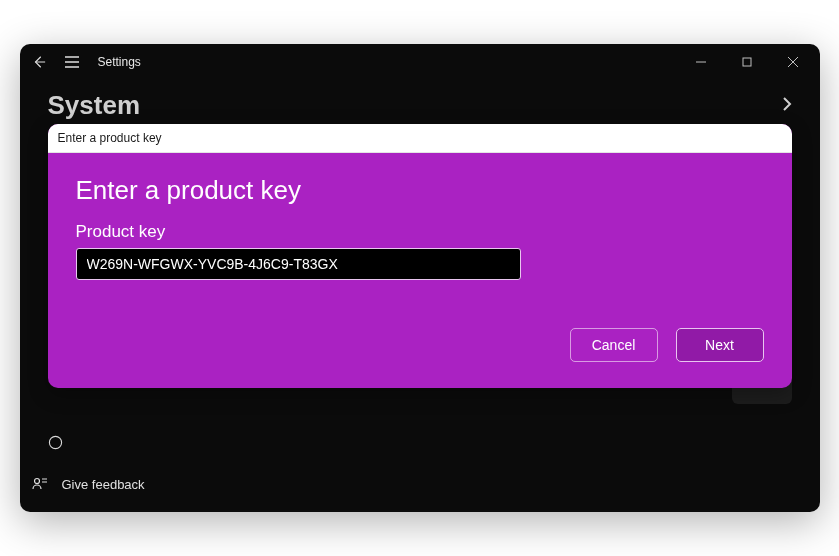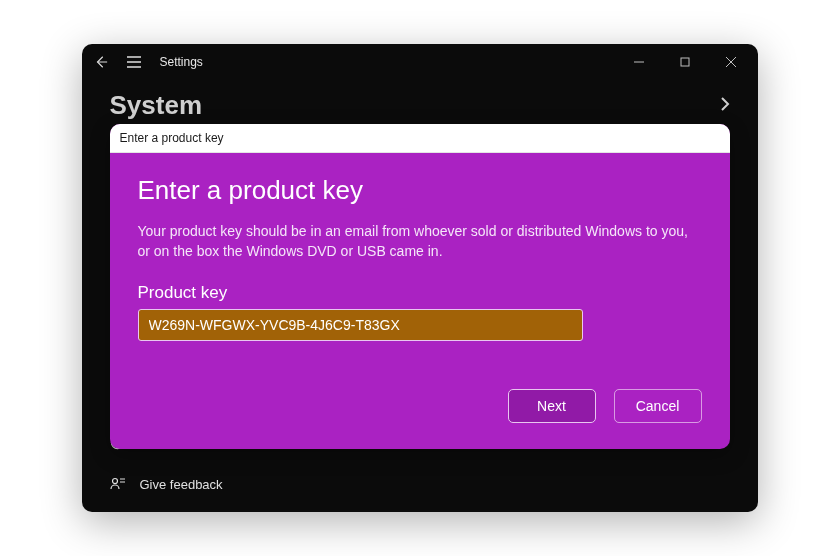--- a/index.html
+++ b/index.html
@@ -10,21 +10,21 @@
     }
     body {
       background: #ffffff;
       width: 839px;
       height: 556px;
       display: flex;
       align-items: center;
       justify-content: center;
     }
     .window {
-      width: 676px;
+      width: 800px;
       height: 468px;
       background: #0b0b0b;
       border-radius: 10px;
       position: relative;
       overflow: hidden;
       box-shadow: 0 10px 40px rgba(0,0,0,0.3);
     }
     .titlebar {
       height: 36px;
       display: flex;
@@ -77,21 +77,21 @@
       color: #cfcfcf;
     }
     .bc-current {
       font-size: 26px;
       font-weight: 600;
       color: #ffffff;
     }
     .feedback-row {
       position: absolute;
       bottom: 20px;
-      left: 28px;
+      left: 12px;
       display: flex;
       align-items: center;
       gap: 14px;
       color: #e0e0e0;
       font-size: 13px;
     }
     .feedback-icon {
       display: flex;
       align-items: center;
     }
@@ -135,21 +135,21 @@
       color: #f5e6f9;
       max-width: 600px;
     }
     .field-label {
       font-size: 17px;
       margin-bottom: 6px;
       display: block;
     }
     .product-input {
       width: 445px;
-      background: #a16207;
+      background: #000000;
       border: 1.5px solid #e9c6f0;
       border-radius: 3px;
       padding: 7px 10px;
       color: #ffffff;
       font-size: 14px;
       outline: none;
     }
     .dialog-actions {
       display: flex;
       justify-content: flex-end;
@@ -257,23 +257,22 @@
         <path d="M10 3h5M10 6h5"></path>
       </svg>
     </span>
     <span>Give feedback</span>
   </div>
 
   <div class="dialog">
     <div class="dialog-titlebar">Enter a product key</div>
     <div class="dialog-body">
       <h1 class="dialog-heading">Enter a product key</h1>
-      <p class="dialog-desc">Your product key should be in an email from whoever sold or distributed Windows to you, or on the box the Windows DVD or USB came in.</p>
       <label class="field-label">Product key</label>
       <input class="product-input" type="text" value="W269N-WFGWX-YVC9B-4J6C9-T83GX" style="">
       <div class="dialog-actions">
+        <div class="btn btn-secondary">Cancel</div>
         <div class="btn btn-primary">Next</div>
-        <div class="btn btn-secondary">Cancel</div>
       </div>
     </div>
   </div>
 
 </div>
 
 </body></html>

